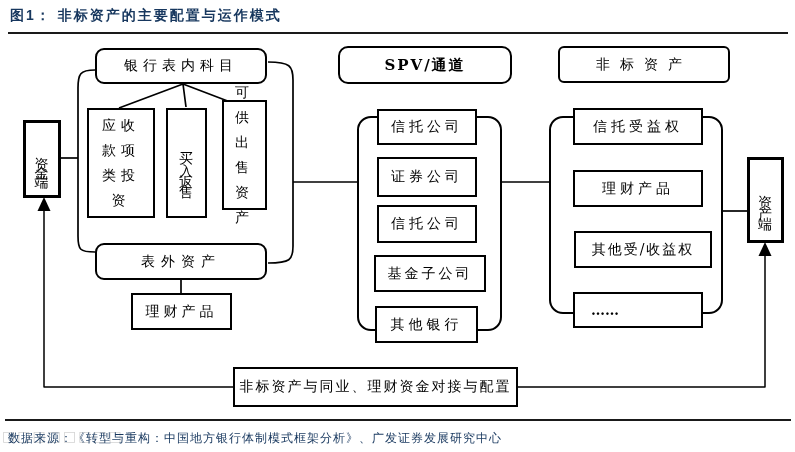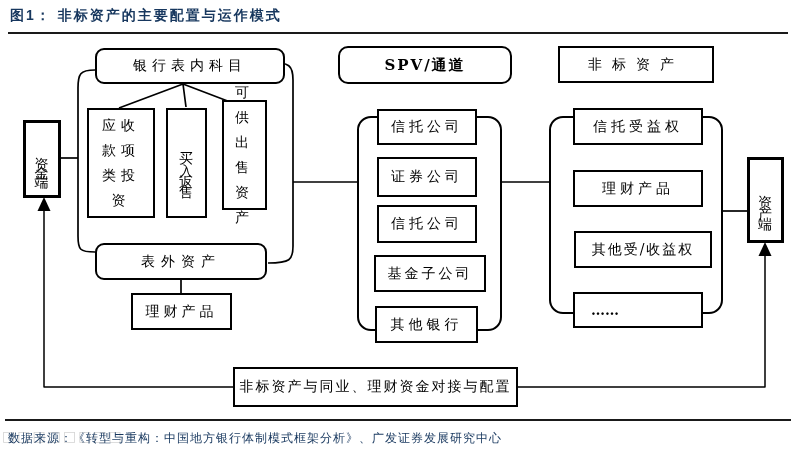--- a/index.html
+++ b/index.html
@@ -19,39 +19,39 @@
   
   .box{position:absolute;box-sizing:border-box;background:#fff;border:2px solid #000;
        display:flex;align-items:center;justify-content:center;text-align:center;
        font-size:14px;color:#000;z-index:2;
        font-family:"DejaVu Serif","Liberation Serif",serif;}
   .round{border-radius:9px;}
   .vtext{writing-mode:vertical-lr;text-orientation:upright;}
   .wrap2{word-break:break-all;line-height:25px;letter-spacing:5px;}
 
   
-  #bank-header{left:95px;top:48px;width:190px;height:36px;letter-spacing:5px;}
+  #bank-header{left:95px;top:48px;width:172px;height:36px;letter-spacing:5px;}
   #b-receivables{left:87px;top:108px;width:68px;height:110px;padding:0 10px;}
   #b-buy{left:166px;top:108px;width:41px;height:110px;letter-spacing:11px;}
   #b-afs{left:222px;top:100px;width:45px;height:110px;padding:0 7px;}
   #capital-end{left:23px;top:120px;width:38px;height:78px;border-width:3px;letter-spacing:9px;}
   #offbalance{left:95px;top:243px;width:172px;height:37px;letter-spacing:6px;border-radius:9px;}
   #wealth{left:131px;top:293px;width:101px;height:37px;letter-spacing:4px;}
 
   
   #spv-header{left:338px;top:46px;width:174px;height:38px;border-radius:10px;
               letter-spacing:2px;font-weight:600;font-size:15px;}
   #m0{left:377px;top:109px;width:100px;height:36px;letter-spacing:4px;}
   #m1{left:377px;top:157px;width:100px;height:40px;letter-spacing:4px;}
   #m2{left:377px;top:205px;width:100px;height:38px;letter-spacing:4px;}
   #m3{left:374px;top:255px;width:112px;height:37px;letter-spacing:3px;}
   #m4{left:375px;top:306px;width:103px;height:37px;letter-spacing:4px;}
 
   
-  #ns-header{left:558px;top:46px;width:156px;height:37px;border-radius:0;letter-spacing:10px;}
+  #ns-header{left:558px;top:46px;width:172px;height:37px;border-radius:6px;letter-spacing:10px;}
   #r0{left:573px;top:108px;width:130px;height:37px;letter-spacing:4px;}
   #r1{left:573px;top:170px;width:130px;height:37px;letter-spacing:4px;}
   #r2{left:574px;top:231px;width:138px;height:37px;letter-spacing:2px;}
   #r3{left:573px;top:292px;width:130px;height:36px;justify-content:flex-start;
       padding-left:16px;font-weight:bold;}
   #asset-end{left:747px;top:157px;width:37px;height:86px;border-width:3px;letter-spacing:11px;}
 
   
   #bottom-box{left:233px;top:367px;width:285px;height:40px;letter-spacing:2px;}
 

